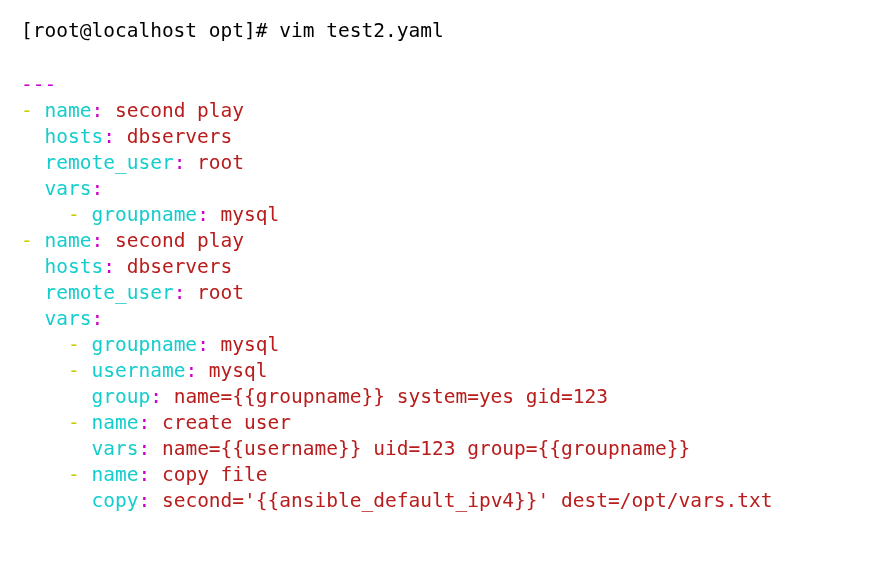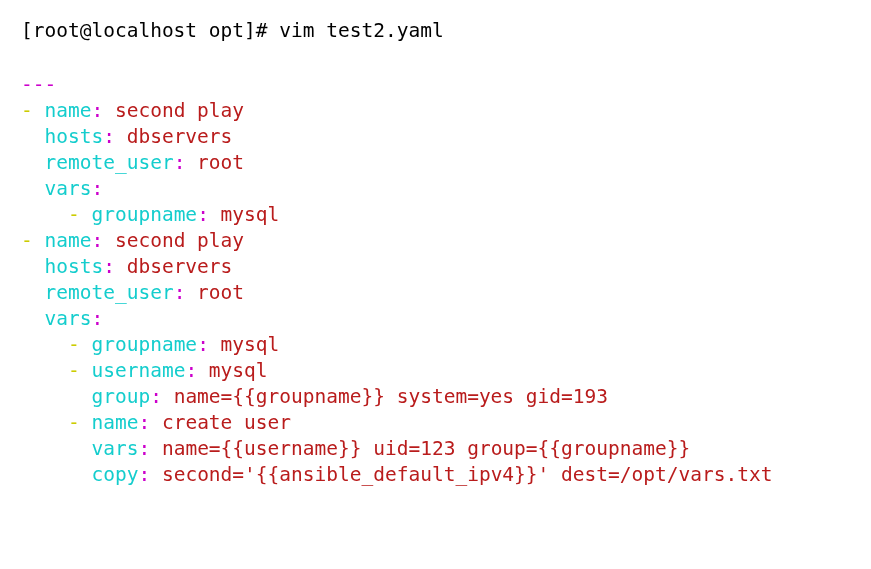--- a/index.html
+++ b/index.html
@@ -64,19 +64,20 @@
       <div class="line"><span class="tok-plain">  </span><span class="tok-key">hosts</span><span class="tok-colon">: </span><span class="tok-val">dbservers</span></div>
       <div class="line"><span class="tok-plain">  </span><span class="tok-key">remote_user</span><span class="tok-colon">: </span><span class="tok-val">root</span></div>
       <div class="line"><span class="tok-plain">  </span><span class="tok-key">vars</span><span class="tok-colon">:</span></div>
       <div class="line"><span class="tok-plain">    </span><span class="tok-dash">- </span><span class="tok-key">groupname</span><span class="tok-colon">: </span><span class="tok-val">mysql</span></div>
       <div class="line"><span class="tok-dash">- </span><span class="tok-key">name</span><span class="tok-colon">: </span><span class="tok-val">second play</span></div>
       <div class="line"><span class="tok-plain">  </span><span class="tok-key">hosts</span><span class="tok-colon">: </span><span class="tok-val">dbservers</span></div>
       <div class="line"><span class="tok-plain">  </span><span class="tok-key">remote_user</span><span class="tok-colon">: </span><span class="tok-val">root</span></div>
       <div class="line"><span class="tok-plain">  </span><span class="tok-key">vars</span><span class="tok-colon">:</span></div>
       <div class="line"><span class="tok-plain">    </span><span class="tok-dash">- </span><span class="tok-key">groupname</span><span class="tok-colon">: </span><span class="tok-val">mysql</span></div>
       <div class="line"><span class="tok-plain">    </span><span class="tok-dash">- </span><span class="tok-key">username</span><span class="tok-colon">: </span><span class="tok-val">mysql</span></div>
-      <div class="line"><span class="tok-plain">      </span><span class="tok-key">group</span><span class="tok-colon">: </span><span class="tok-val">name={{groupname}} system=yes gid=193</span></div>
+      <div class="line"><span class="tok-plain">      </span><span class="tok-key">group</span><span class="tok-colon">: </span><span class="tok-val">name={{groupname}} system=yes gid=123</span></div>
       <div class="line"><span class="tok-plain">    </span><span class="tok-dash">- </span><span class="tok-key">name</span><span class="tok-colon">: </span><span class="tok-val">create user</span></div>
       <div class="line"><span class="tok-plain">      </span><span class="tok-key">vars</span><span class="tok-colon">: </span><span class="tok-val">name={{username}} uid=123 group={{groupname}}</span></div>
+      <div class="line"><span class="tok-plain">    </span><span class="tok-dash">- </span><span class="tok-key">name</span><span class="tok-colon">: </span><span class="tok-val">copy file</span></div>
       <div class="line"><span class="tok-plain">      </span><span class="tok-key">copy</span><span class="tok-colon">: </span><span class="tok-val">second='{{ansible_default_ipv4}}' dest=/opt/vars.txt</span></div>
     </div>
 
 </div>
 
 </body></html>

